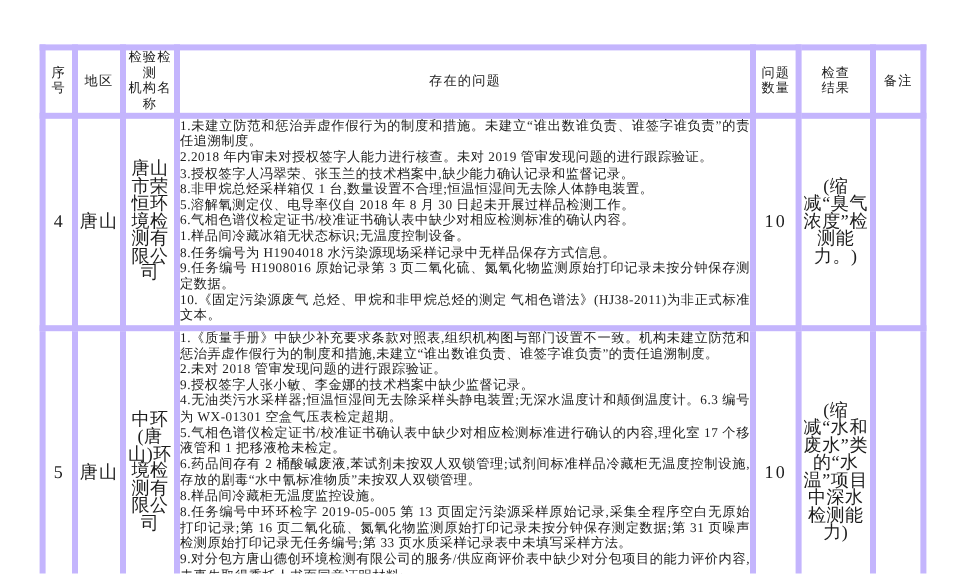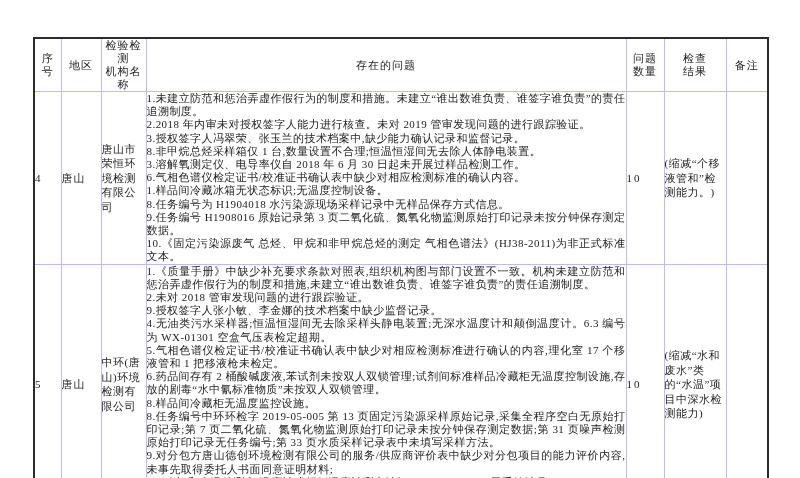--- a/index.html
+++ b/index.html
@@ -23,40 +23,40 @@
     left: 33px;
     top: 37px;
     width: 734px;
     border-collapse: collapse;
     table-layout: fixed;
     background: #ffffff;
     border: 2px solid #2c2c2c;
   }
   table.doc th,
   table.doc td {
-    border: 1px solid #c4b5fd;
+    border: 5px solid #c4b5fd;
     padding: 0;
     overflow: hidden;
   }
   tr.header-row { height: 32px; }
   tr.row-4 { height: 159px; }
   tr.row-5 { height: 241px; }
   th.hcell {
     font-size: 11px;
     line-height: 13px;
     font-weight: normal;
     text-align: center;
     vertical-align: middle;
     white-space: pre-line;
     letter-spacing: 1px;
   }
   td.ccell {
-    font-size: 11px;
+    font-size: 15px;
     line-height: 14px;
-    text-align: left;
+    text-align: center;
     vertical-align: middle;
     padding: 1px 2px;
     letter-spacing: 1px;
   }
   td.count-cell {
     letter-spacing: 2px;
   }
   td.org-cell, td.result-cell {
     line-height: 14.5px;
     letter-spacing: 0.5px;
@@ -105,44 +105,44 @@
     <tbody>
       <tr class="row-4">
         <td class="ccell">4</td>
         <td class="ccell">唐山</td>
         <td class="ccell org-cell">唐山市荣恒环境检测有限公司</td>
         <td class="problems-cell">
           <div class="problem-line">1.未建立防范和惩治弄虚作假行为的制度和措施。未建立“谁出数谁负责、谁签字谁负责”的责任追溯制度。</div>
           <div class="problem-line">2.2018 年内审未对授权签字人能力进行核查。未对 2019 管审发现问题的进行跟踪验证。</div>
           <div class="problem-line">3.授权签字人冯翠荣、张玉兰的技术档案中,缺少能力确认记录和监督记录。</div>
           <div class="problem-line">8.非甲烷总烃采样箱仅 1 台,数量设置不合理;恒温恒湿间无去除人体静电装置。</div>
-          <div class="problem-line">3.溶解氧测定仪、电导率仪自 2018 年 6 月 30 日起未开展过样品检测工作。</div>
+          <div class="problem-line">5.溶解氧测定仪、电导率仪自 2018 年 8 月 30 日起未开展过样品检测工作。</div>
           <div class="problem-line">6.气相色谱仪检定证书/校准证书确认表中缺少对相应检测标准的确认内容。</div>
           <div class="problem-line">1.样品间冷藏冰箱无状态标识;无温度控制设备。</div>
           <div class="problem-line">8.任务编号为 H1904018 水污染源现场采样记录中无样品保存方式信息。</div>
           <div class="problem-line">9.任务编号 H1908016 原始记录第 3 页二氧化硫、氮氧化物监测原始打印记录未按分钟保存测定数据。</div>
           <div class="problem-line">10.《固定污染源废气 总烃、甲烷和非甲烷总烃的测定 气相色谱法》(HJ38-2011)为非正式标准文本。</div>
         </td>
         <td class="ccell count-cell">10</td>
-        <td class="ccell result-cell">(缩减“个移液管和”检测能力。)</td>
+        <td class="ccell result-cell">(缩减“臭气浓度”检测能力。)</td>
         <td class="ccell"></td>
       </tr>
       <tr class="row-5">
         <td class="ccell">5</td>
         <td class="ccell">唐山</td>
         <td class="ccell org-cell">中环(唐山)环境检测有限公司</td>
         <td class="problems-cell">
           <div class="problem-line">1.《质量手册》中缺少补充要求条款对照表,组织机构图与部门设置不一致。机构未建立防范和惩治弄虚作假行为的制度和措施,未建立“谁出数谁负责、谁签字谁负责”的责任追溯制度。</div>
           <div class="problem-line">2.未对 2018 管审发现问题的进行跟踪验证。</div>
           <div class="problem-line">9.授权签字人张小敏、李金娜的技术档案中缺少监督记录。</div>
           <div class="problem-line">4.无油类污水采样器;恒温恒湿间无去除采样头静电装置;无深水温度计和颠倒温度计。6.3 编号为 WX-01301 空盒气压表检定超期。</div>
           <div class="problem-line">5.气相色谱仪检定证书/校准证书确认表中缺少对相应检测标准进行确认的内容,理化室 17 个移液管和 1 把移液枪未检定。</div>
           <div class="problem-line">6.药品间存有 2 桶酸碱废液,苯试剂未按双人双锁管理;试剂间标准样品冷藏柜无温度控制设施,存放的剧毒“水中氰标准物质”未按双人双锁管理。</div>
           <div class="problem-line">8.样品间冷藏柜无温度监控设施。</div>
-          <div class="problem-line">8.任务编号中环环检字 2019-05-005 第 13 页固定污染源采样原始记录,采集全程序空白无原始打印记录;第 7 页二氧化硫、氮氧化物监测原始打印记录未按分钟保存测定数据;第 31 页噪声检测原始打印记录无任务编号;第 33 页水质采样记录表中未填写采样方法。</div>
+          <div class="problem-line">8.任务编号中环环检字 2019-05-005 第 13 页固定污染源采样原始记录,采集全程序空白无原始打印记录;第 16 页二氧化硫、氮氧化物监测原始打印记录未按分钟保存测定数据;第 31 页噪声检测原始打印记录无任务编号;第 33 页水质采样记录表中未填写采样方法。</div>
           <div class="problem-line">9.对分包方唐山德创环境检测有限公司的服务/供应商评价表中缺少对分包项目的能力评价内容,未事先取得委托人书面同意证明材料;</div>
           <div class="problem-line">10.《水质 水温的测定 温度计或颠倒温度计测定法》(GB13195-1991)无受控编号。</div>
         </td>
         <td class="ccell count-cell">10</td>
         <td class="ccell result-cell">(缩减“水和废水”类的“水温”项目中深水检测能力)</td>
         <td class="ccell"></td>
       </tr>
     </tbody>
   </table>
 </div>

